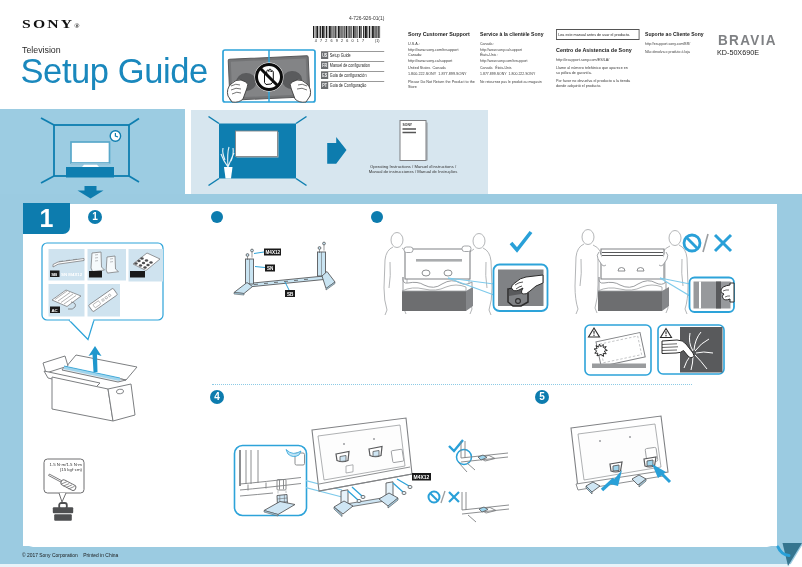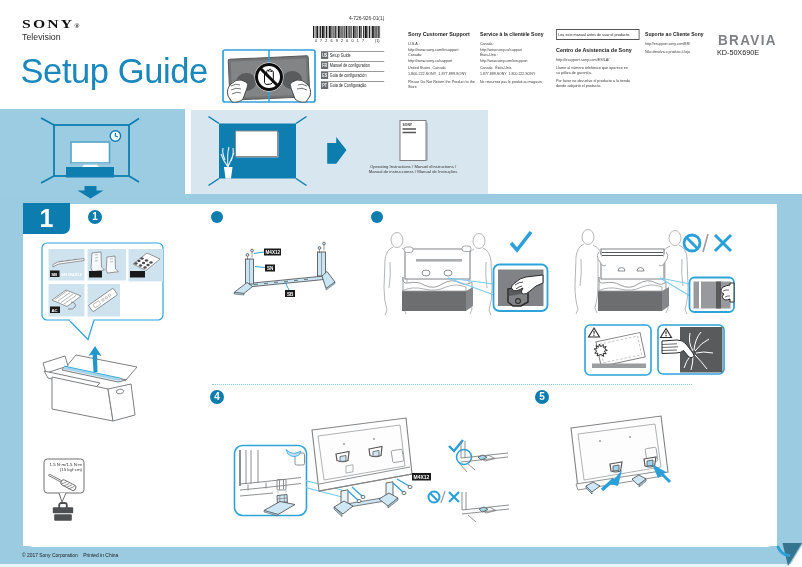--- a/index.html
+++ b/index.html
@@ -8,21 +8,21 @@
   .abs{position:absolute;}
   .tiny{font-size:4.3px;line-height:5.6px;color:#3a3a3a;white-space:nowrap;}
   .colhead{font-size:6.2px;font-weight:bold;color:#222;margin-bottom:4px;white-space:nowrap;}
 </style>
 </head>
 <body>
 <div class="page">
 
   <div class="abs" style="left:21.5px;top:15.5px;font-family:'Liberation Serif',serif;font-weight:bold;font-size:13.5px;color:#111;letter-spacing:1.9px;transform:scaleX(1.16);transform-origin:left top;">SONY<span style="font-size:6px;letter-spacing:0;">®</span></div>
 
-  <div class="abs" style="left:22px;top:32px;font-size:8.8px;color:#2b2b2b;">Television</div>
+  <div class="abs" style="left:22px;top:45px;font-size:8.8px;color:#2b2b2b;">Television</div>
 
   <div class="abs" style="left:20.5px;top:52px;font-size:34.5px;color:#1a88bd;letter-spacing:-0.4px;">Setup Guide</div>
 
   <div class="abs" style="left:349px;top:16.2px;font-size:4.9px;color:#333;">4-726-926-01(1)</div>
 
   <svg class="abs" style="left:313px;top:26px;" width="68" height="17" viewBox="0 0 73 17" preserveAspectRatio="none">
     <g fill="#1a1a1a"></g>
     <g id="bars"></g>
     <g fill="#1a1a1a">
       <rect x="0" y="0" width="1.3" height="12"></rect>

